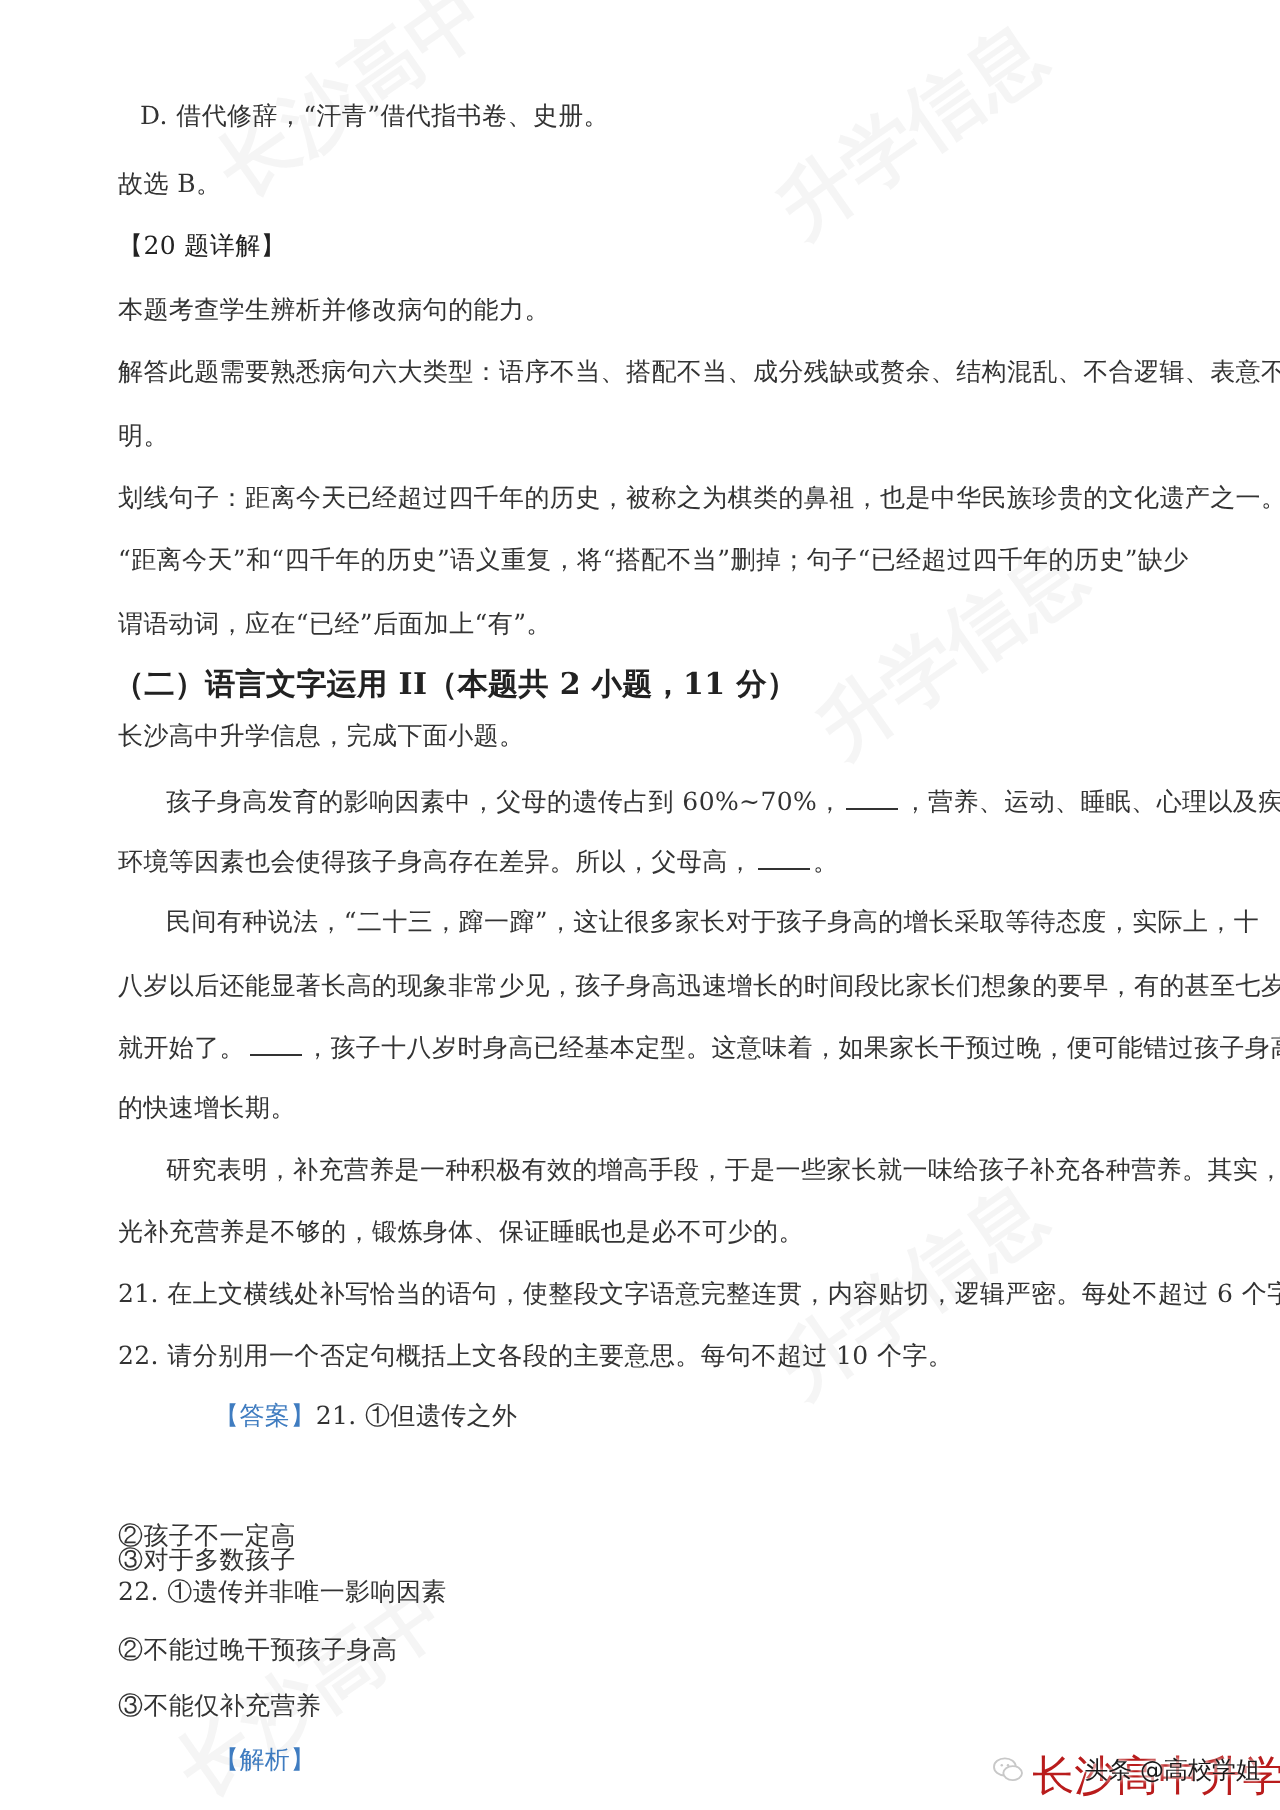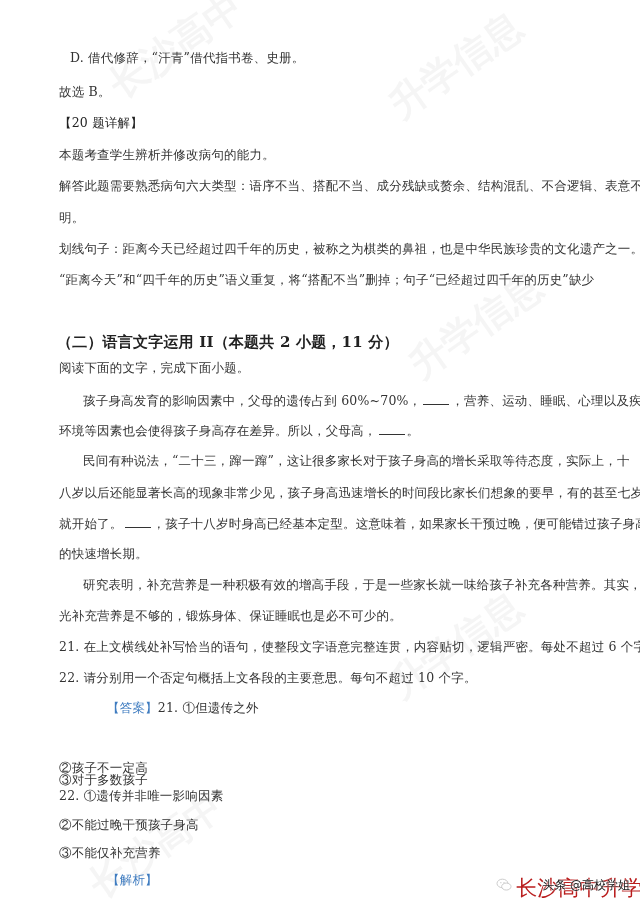--- a/index.html
+++ b/index.html
@@ -98,23 +98,24 @@
   <div class="watermark" style="left:80px;top:820px;">长沙高中</div>
 
   <div class="line" style="top:50px;margin-left:11px;">D. 借代修辞，“汗青”借代指书卷、史册。</div>
   <div class="line" style="top:84px;">故选 B。</div>
   <div class="line bracket-head" style="top:115px;">【20 题详解】</div>
   <div class="line" style="top:147px;">本题考查学生辨析并修改病句的能力。</div>
   <div class="line" style="top:178px;">解答此题需要熟悉病句六大类型：语序不当、搭配不当、成分残缺或赘余、结构混乱、不合逻辑、表意不</div>
   <div class="line" style="top:210px;">明。</div>
   <div class="line" style="top:241px;">划线句子：距离今天已经超过四千年的历史，被称之为棋类的鼻祖，也是中华民族珍贵的文化遗产之一。</div>
   <div class="line" style="top:272px;">“距离今天”和“四千年的历史”语义重复，将“搭配不当”删掉；句子“已经超过四千年的历史”缺少</div>
+  <div class="line" style="top:304px;">谓语动词，应在“已经”后面加上“有”。</div>
 
   <div class="line section-title" style="top:334px;">（二）语言文字运用 II（本题共 2 小题，11 分）</div>
-  <div class="line" style="top:360px;">阅读下面的文字，完成下面小题。</div>
+  <div class="line" style="top:360px;">长沙高中升学信息，完成下面小题。</div>
 
   <div class="line indent" style="top:392px;">
     <span>孩子身高发育的影响因素中，父母的遗传占到 60%~70%，</span><span class="blank"></span><span>，营养、运动、睡眠、心理以及疾病、</span>
   </div>
   <div class="line" style="top:422px;">
     <span>环境等因素也会使得孩子身高存在差异。所以，父母高，</span><span class="blank"></span><span>。</span>
   </div>
 
   <div class="line indent" style="top:453px;">民间有种说法，“二十三，蹿一蹿”，这让很多家长对于孩子身高的增长采取等待态度，实际上，十</div>
   <div class="line" style="top:485px;">八岁以后还能显著长高的现象非常少见，孩子身高迅速增长的时间段比家长们想象的要早，有的甚至七岁</div>

